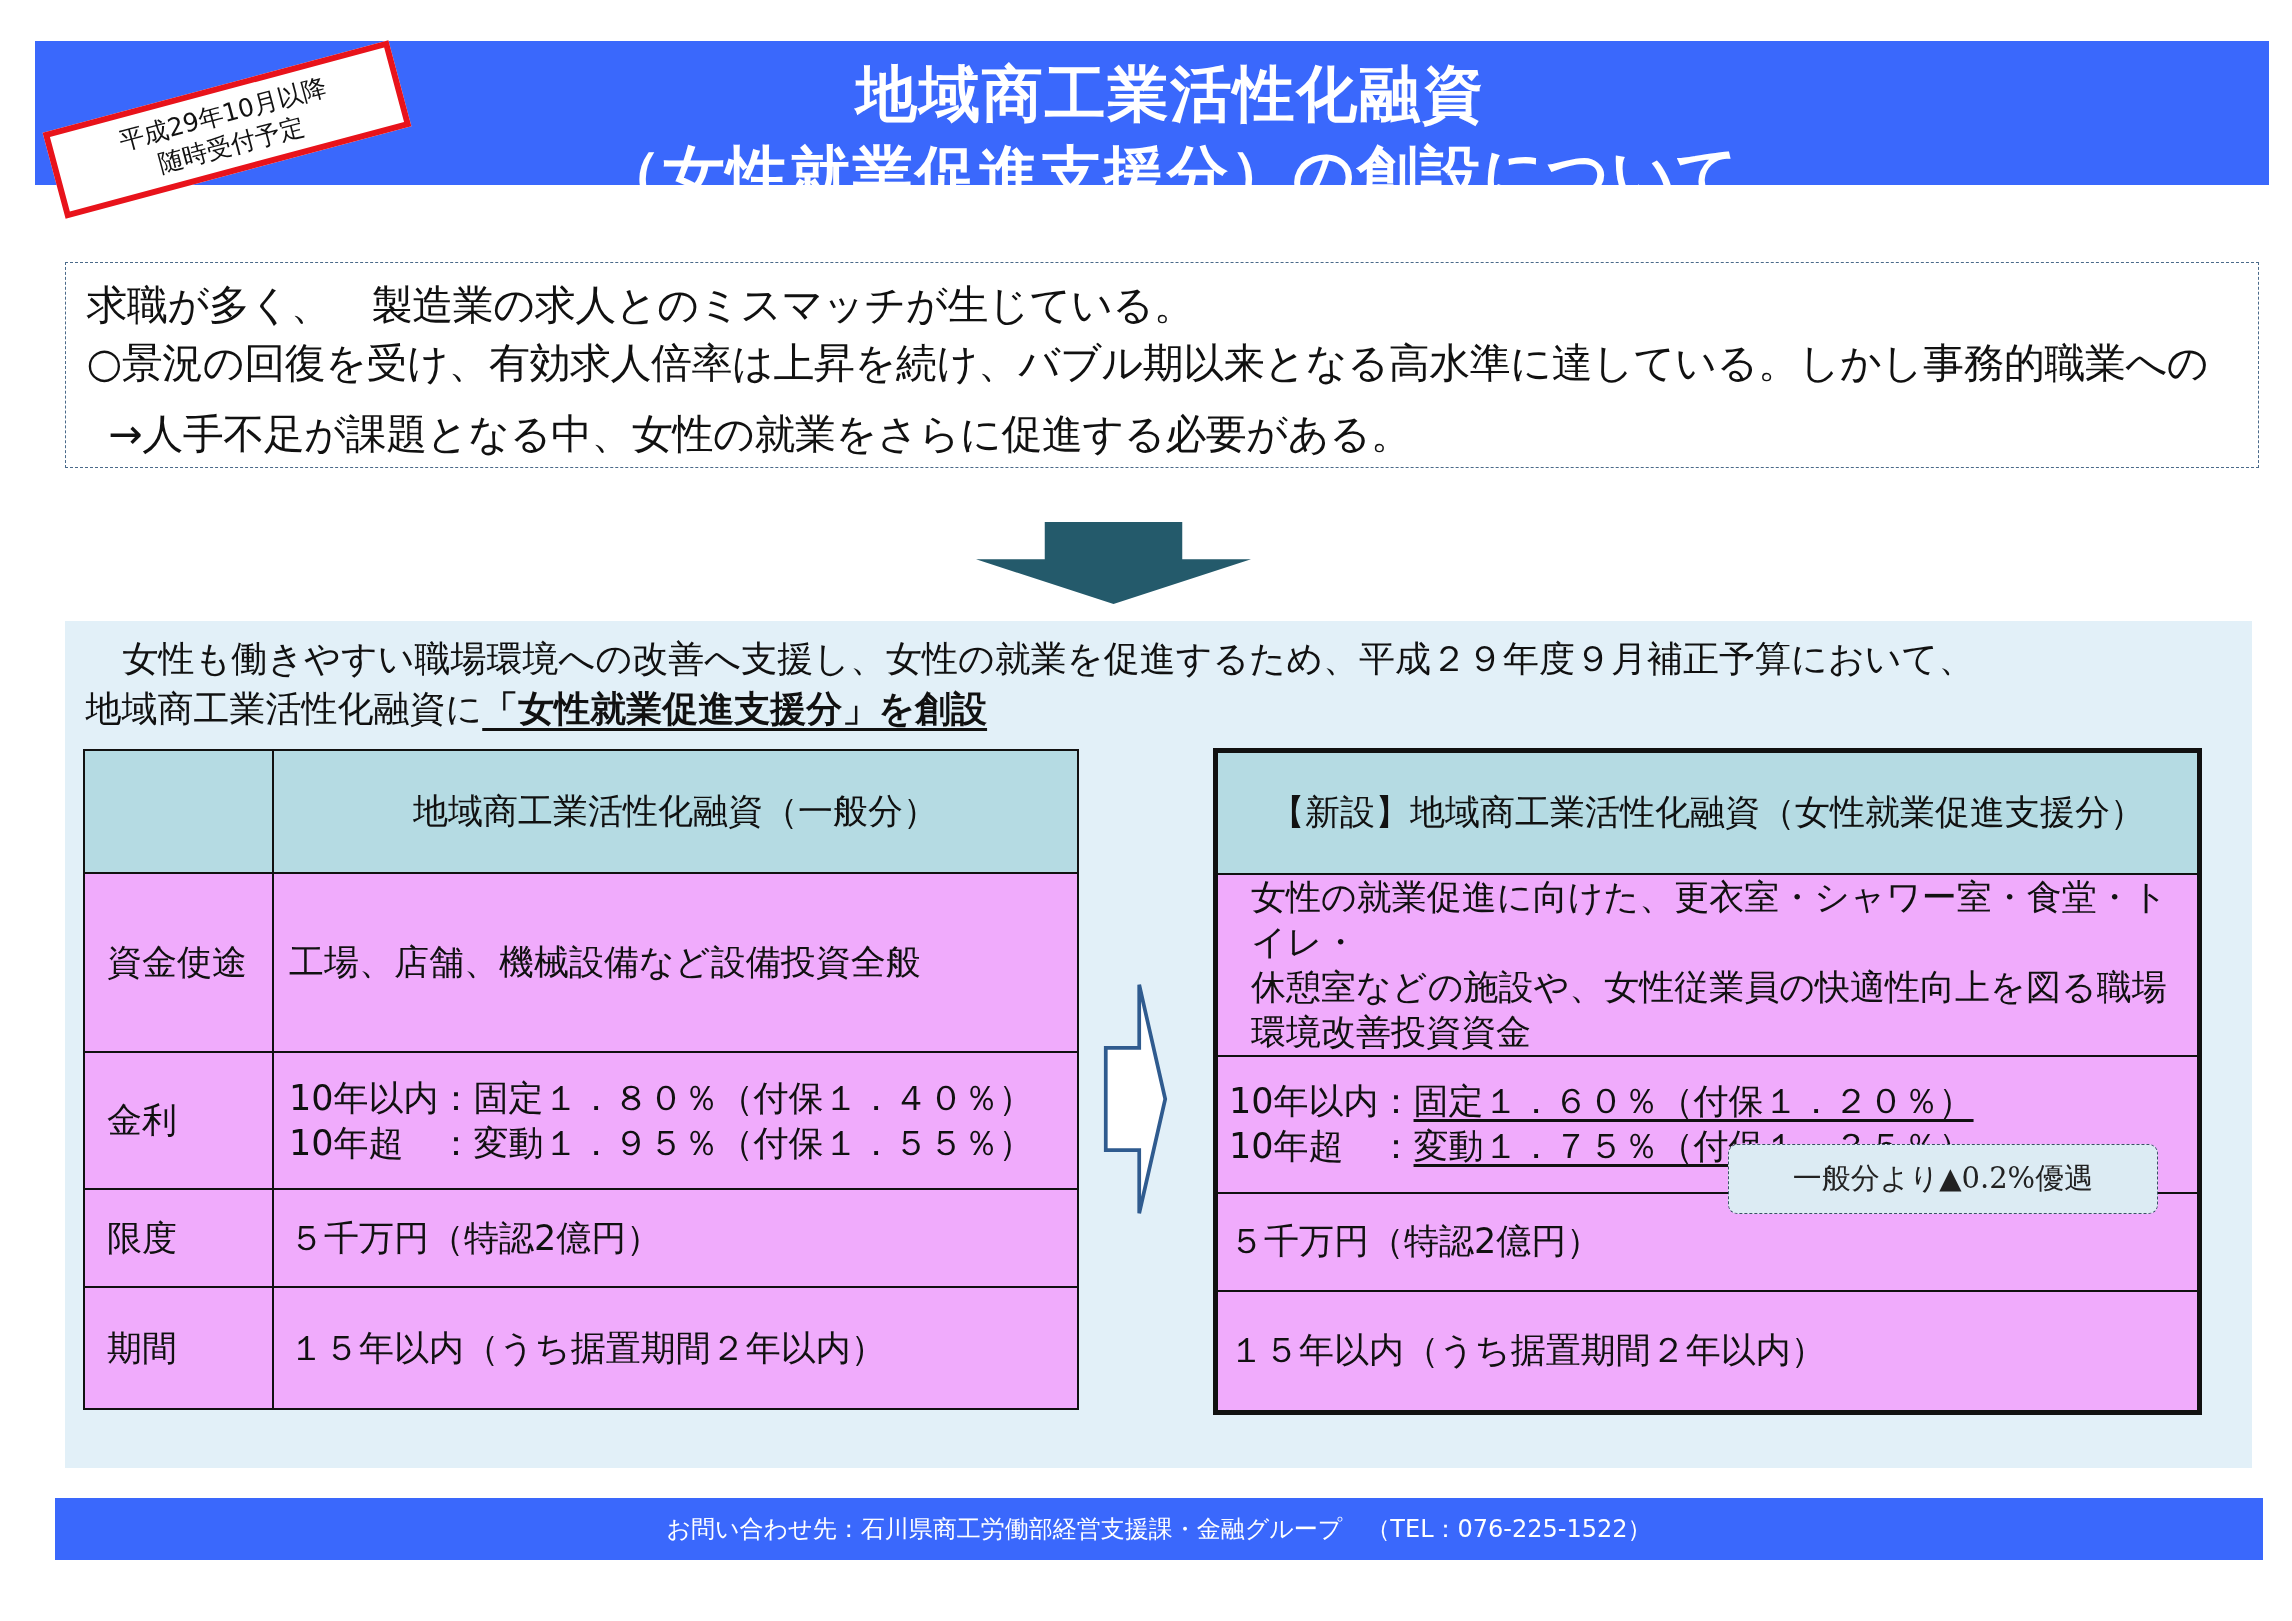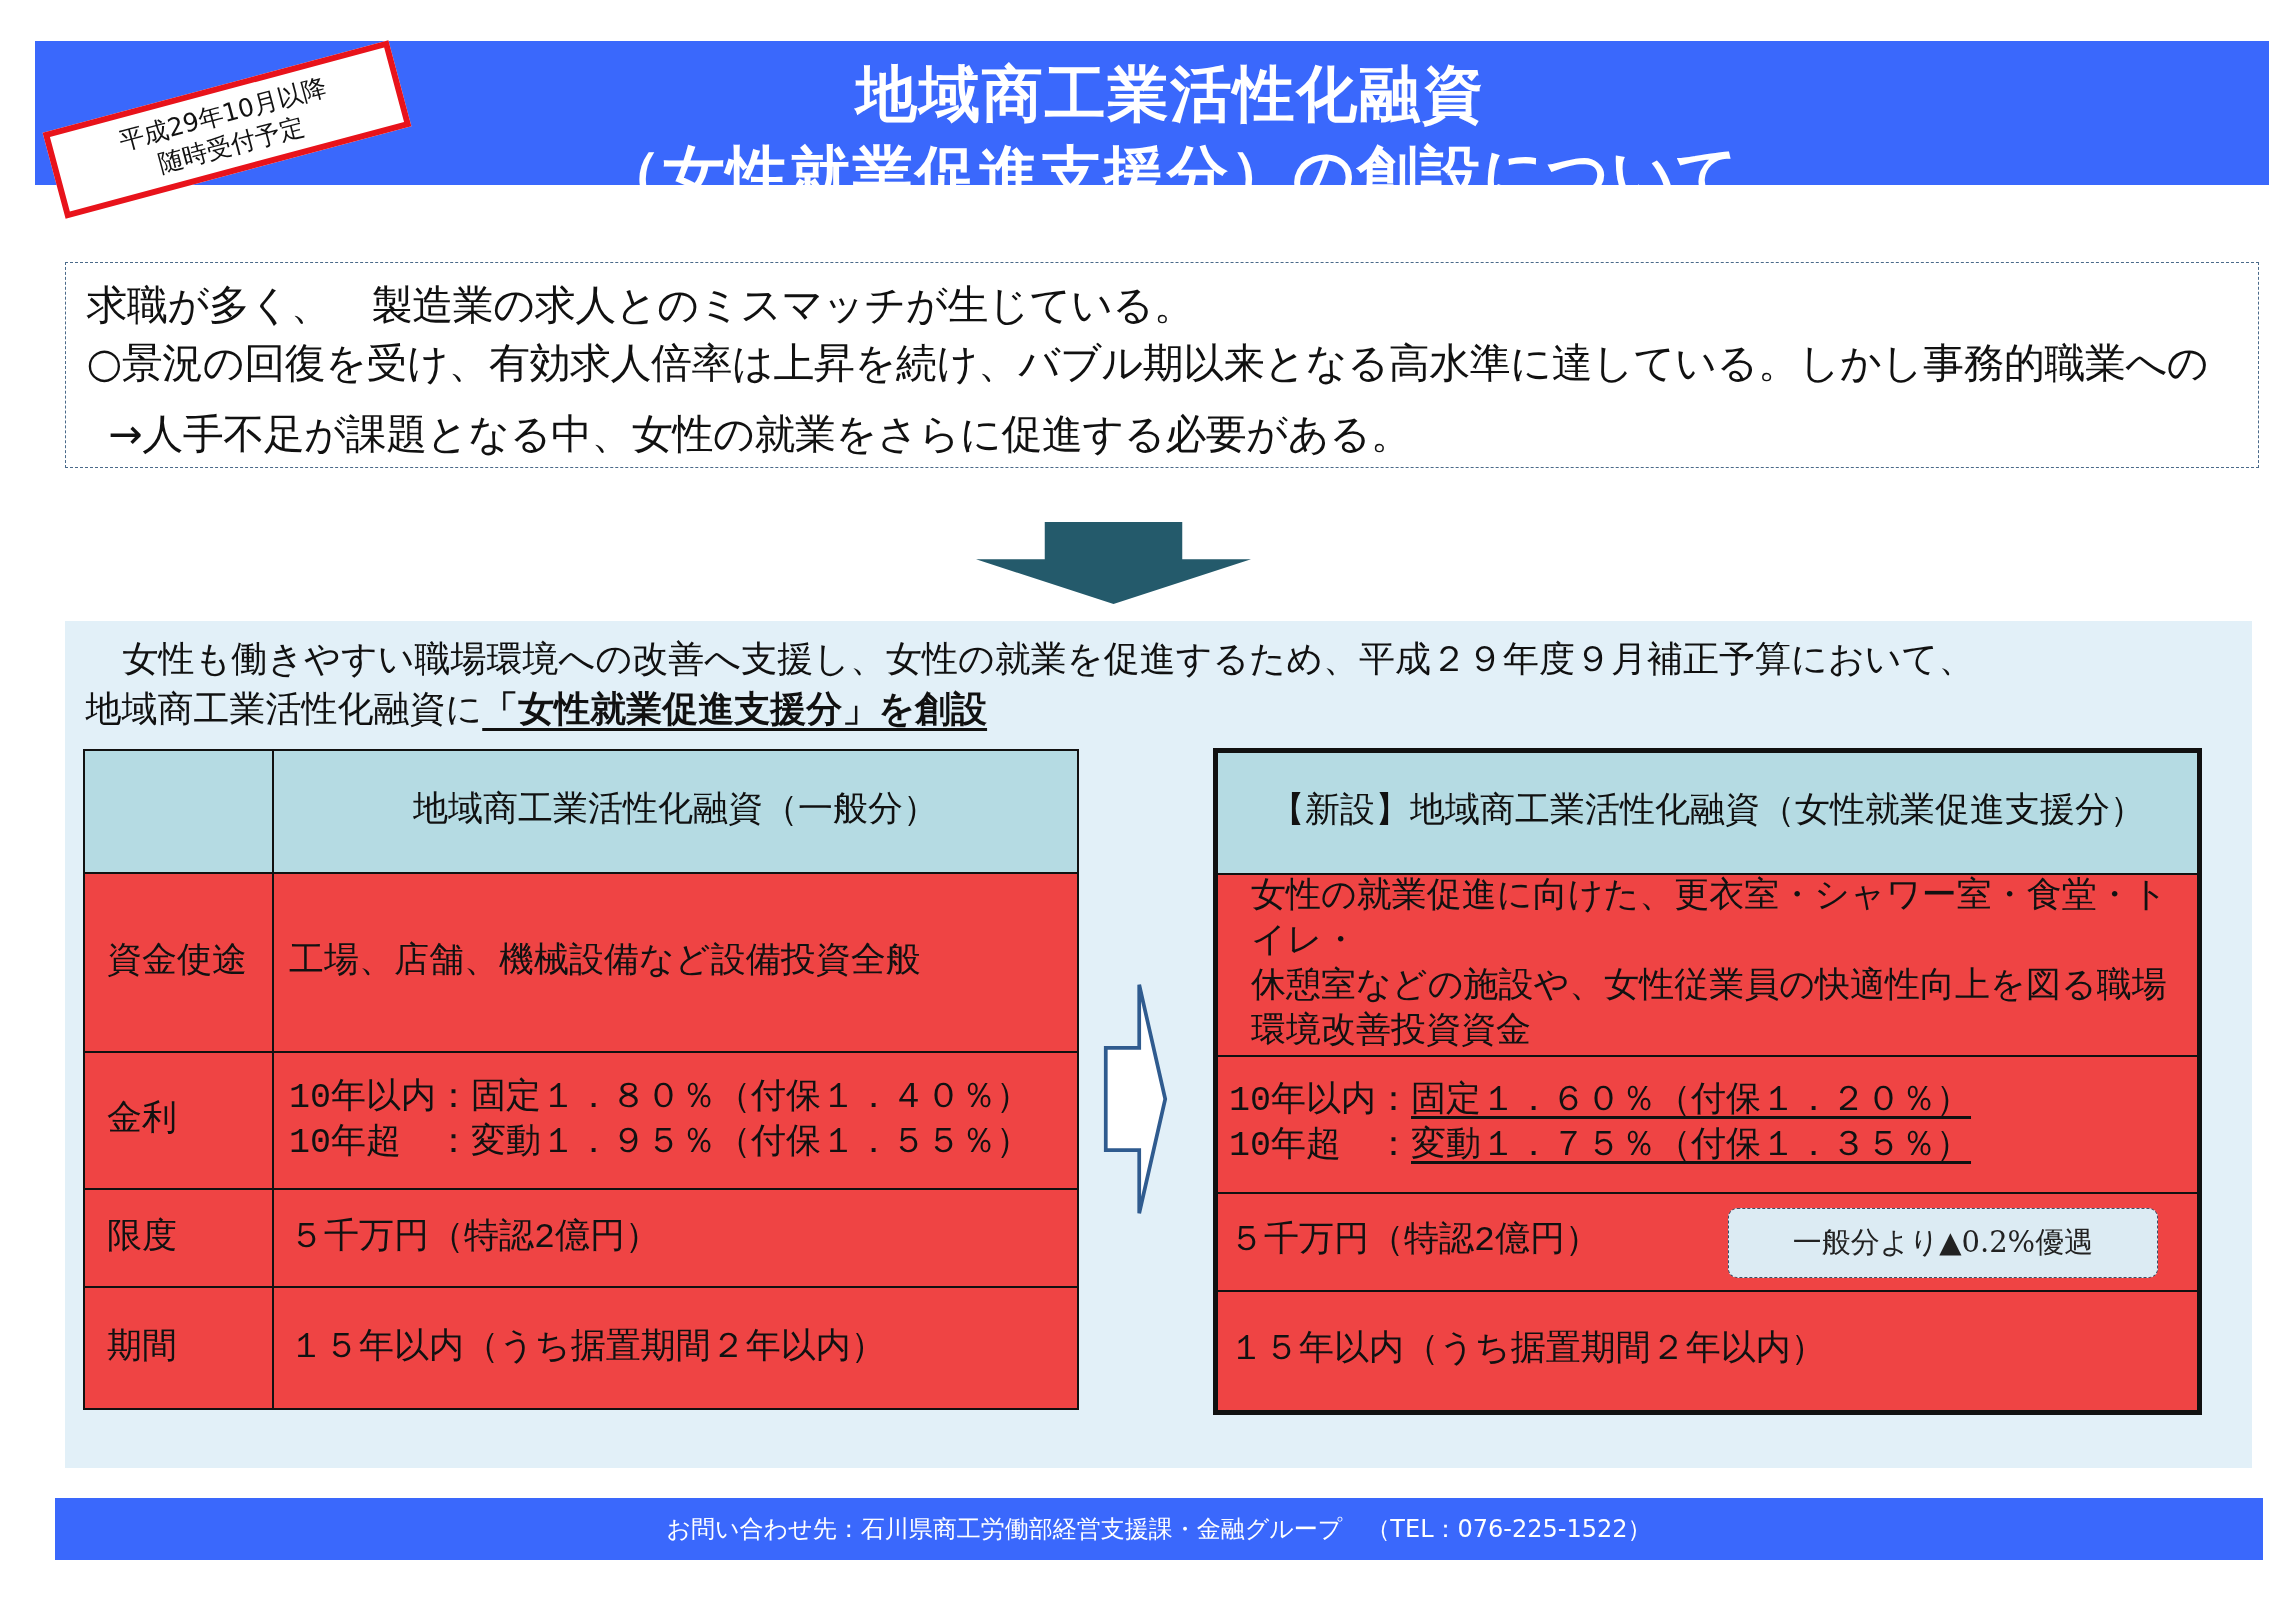--- a/index.html
+++ b/index.html
@@ -37,21 +37,21 @@
   .down-arrow { position: absolute; left: 976px; top: 522px; width: 275px; height: 82px; }
 
   .panel {
     position: absolute; left: 65px; top: 621px; width: 2187px; height: 847px;
     background: #e2f0f8;
   }
   .panel-text { position: absolute; left: 20.4px; top: 13px; font-size: 36px; line-height: 50px; white-space: nowrap; }
   .panel-text .p1 { padding-left: 37px; }
   .panel-text .emph { font-weight: bold; text-decoration: underline; text-underline-offset: 6.5px; }
 
-  table.loan { position: absolute; border-collapse: collapse; background: #ef4444; table-layout: fixed; font-family: Liberation Mono, monospace; }
+  table.loan { position: absolute; border-collapse: collapse; background: #f0abfc; table-layout: fixed; }
   table.loan td { border: 2.8px solid #111; font-size: 35px; line-height: 45px; vertical-align: middle; }
   table.loan .hdr td { background: #b5dbe3; height: 123px; }
   table.loan .hdr td.h { text-align: center; }
   .t-left { left: 83px; top: 749px; width: 996px; }
   .t-left col.c1 { width: 189px; }
   .t-left td.lbl { padding-left: 22px; }
   .t-left td.val { padding-left: 15px; }
   .r-use td { height: 179px; }
   .r-rate td { height: 137px; }
   .r-limit td { height: 98px; }
@@ -59,21 +59,21 @@
 
   .t-right { left: 1189px; top: 748px; width: 989px; border: 5.6px solid #111 !important; margin-left: 24px; }
   .t-right td { padding-left: 11px; }
   .t-right td.h { text-align: center; padding-left: 0; }
   .t-right td.use { padding-left: 33px; }
   .t-right .u { text-decoration: underline; text-underline-offset: 5.6px; }
 
   .right-arrow { position: absolute; left: 1102px; top: 981px; width: 67px; height: 236px; }
 
   .callout {
-    position: absolute; left: 1728px; top: 1208px; width: 430px; height: 70px;
+    position: absolute; left: 1728px; top: 1144px; width: 430px; height: 70px;
     background: #dcebf3; border: 1.9px dashed #3b4f66; border-radius: 9.3px;
     display: flex; align-items: center; justify-content: center;
     font-family: "DejaVu Serif", "Liberation Serif", serif; font-size: 29px; color: #222;
   }
 
   .footer {
     position: absolute; left: 55px; top: 1498px; width: 2208px; height: 62px;
     background: #3a68fc; color: #ffffff;
     display: flex; align-items: center; justify-content: center;
     font-size: 24px;

